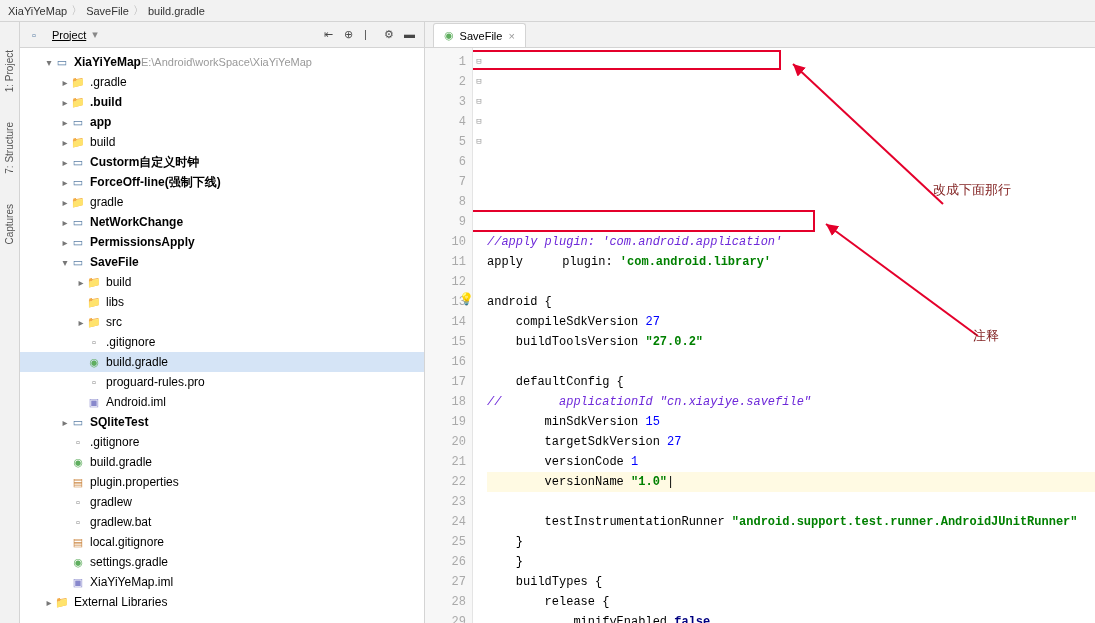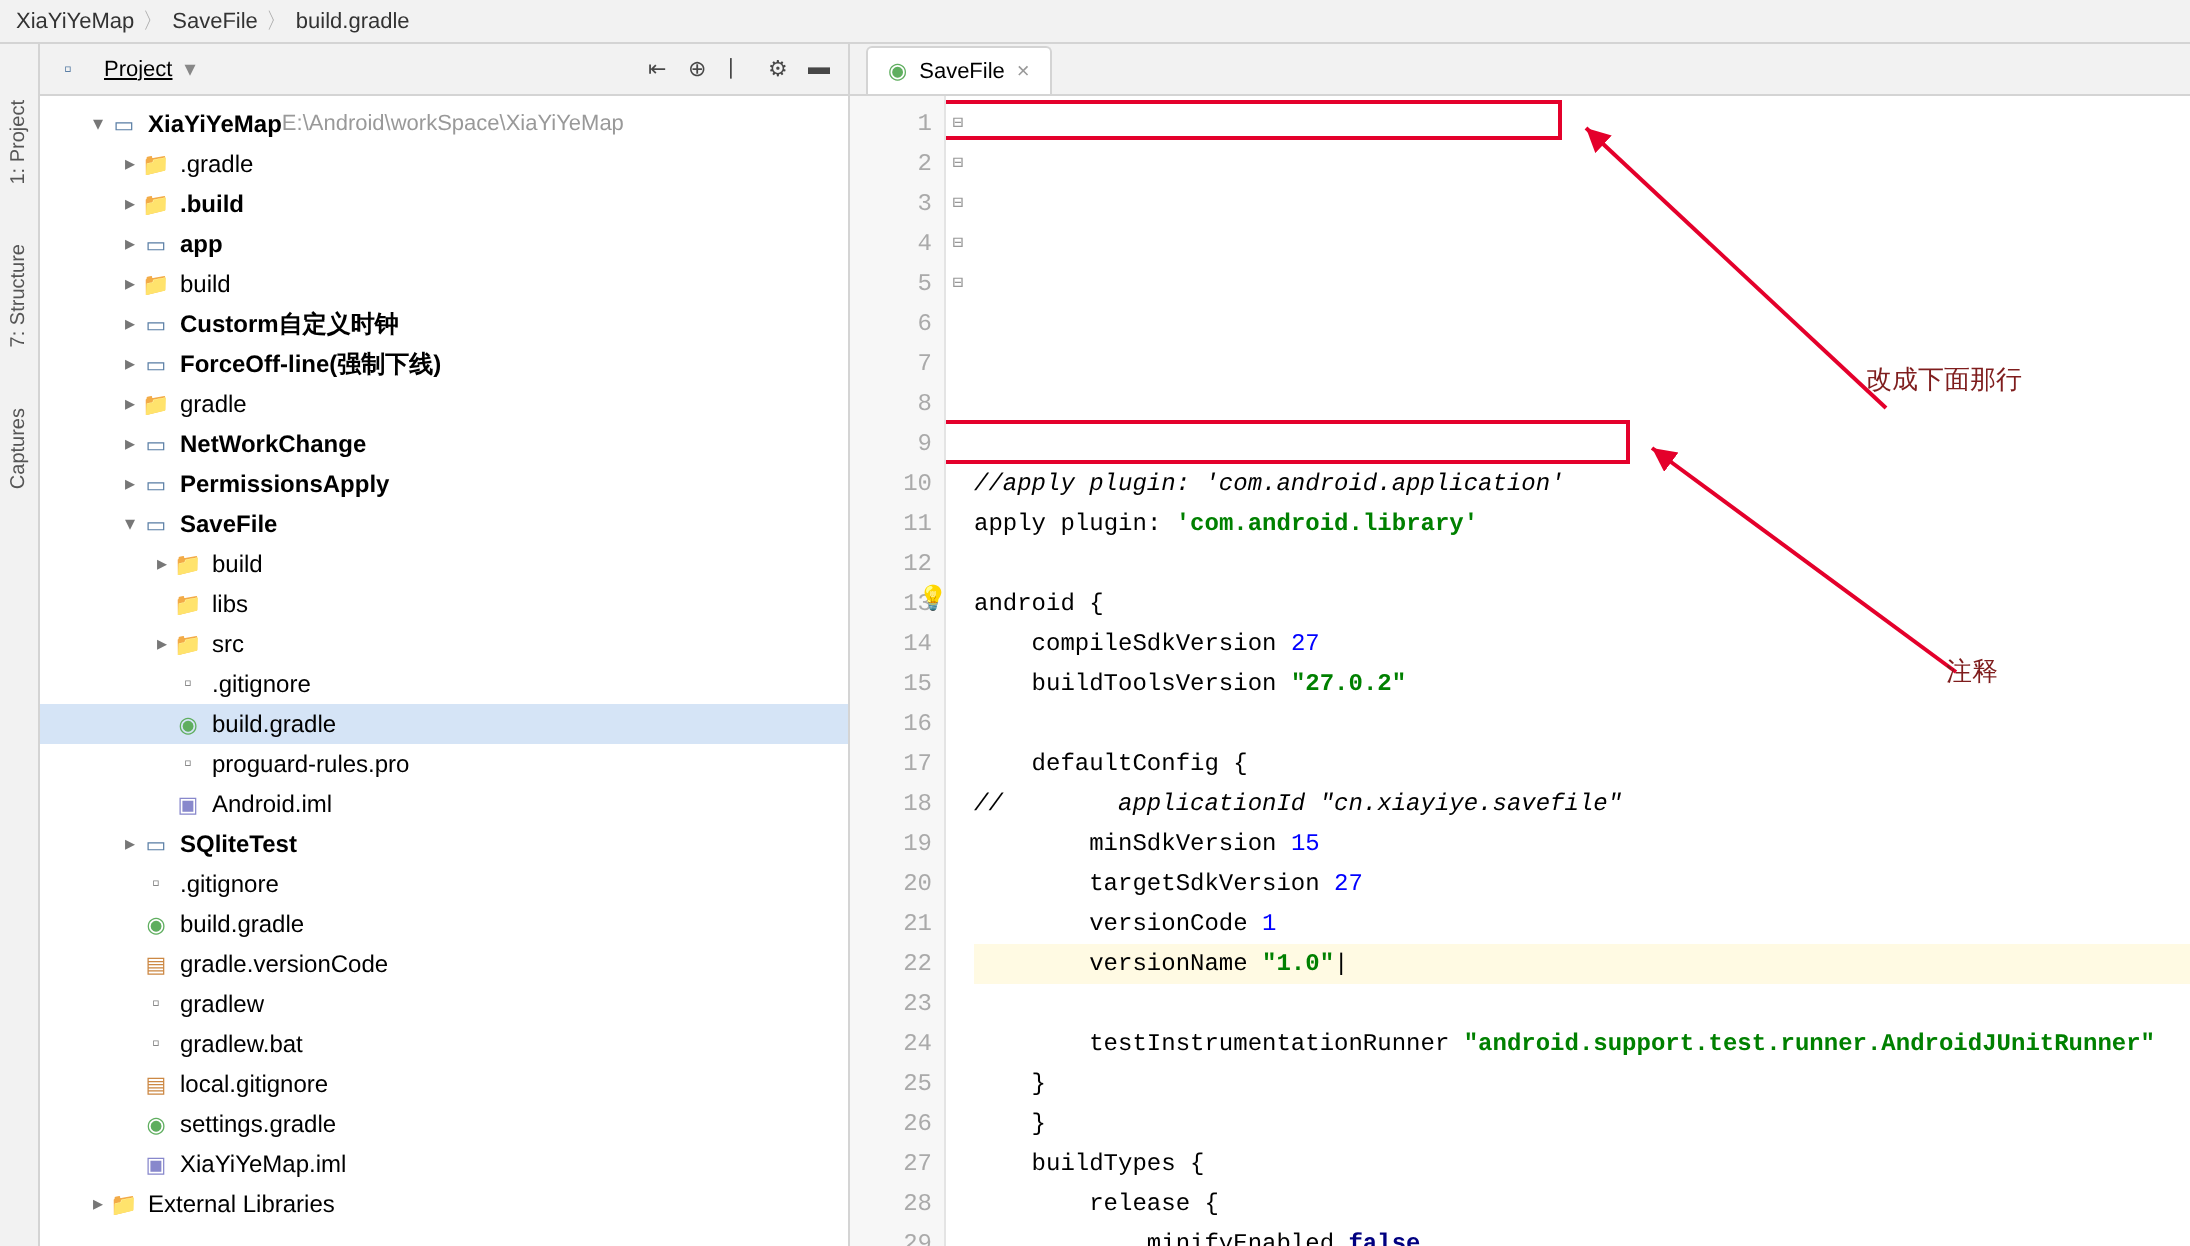--- a/index.html
+++ b/index.html
@@ -34,22 +34,22 @@
 .tab .close-x { color:#999; cursor:pointer; }
 .editor-body { flex:1; display:flex; overflow:hidden; position:relative; font-family:"Consolas","Courier New",monospace; font-size:12px; }
 .gutter { width:48px; background:#f7f7f7; border-right:1px solid #e4e4e4; text-align:right; color:#aaa; padding:4px 6px 4px 0; line-height:20px; white-space:pre; position:relative; }
 .fold-col { position:absolute; left:48px; top:4px; width:12px; line-height:20px; text-align:center; color:#999; font-size:9px; }
 .code { flex:1; padding:4px 0 4px 14px; line-height:20px; white-space:pre; overflow-x:auto; position:relative; }
 .code .ln { height:20px; }
 .hl-caret { background:#fffae3; }
 .kw { color:#000080; font-weight:bold; }
 .str { color:#008000; font-weight:bold; }
 .num { color:#0000ff; }
-.cmt { color:#000000; font-style:italic; }
-.ident { color:#000; }
+.cmt { color:#6d28d9; font-style:italic; }
+.ident { color:#000;margin-left:32px; }
 .redbox { position:absolute; border:2px solid #e4002b; pointer-events:none; }
 .anno { position:absolute; color:#7f1d1d; font-family:"Microsoft YaHei",sans-serif; font-size:13px; pointer-events:none; }
 .arrow-svg { position:absolute; pointer-events:none; }
 .path-muted { color:#999; font-size:11px; }
 .bulb { color:#e0a800; position:absolute; left:34px; }
 </style>
 </head>
 <body>
 <div class="root">
 
@@ -184,21 +184,21 @@
             <span>.gitignore</span>
           </div>
           <div class="tree-row" style="padding-left: 40px;">
             <span class="tw"> </span>
             <span class="ticon gradle-ic">◉</span>
             <span>build.gradle</span>
           </div>
           <div class="tree-row" style="padding-left: 40px;">
             <span class="tw"> </span>
             <span class="ticon prop-ic">▤</span>
-            <span>gradle.versionCode</span>
+            <span>plugin.properties</span>
           </div>
           <div class="tree-row" style="padding-left: 40px;">
             <span class="tw"> </span>
             <span class="ticon file">▫</span>
             <span>gradlew</span>
           </div>
           <div class="tree-row" style="padding-left: 40px;">
             <span class="tw"> </span>
             <span class="ticon file">▫</span>
             <span>gradlew.bat</span>

